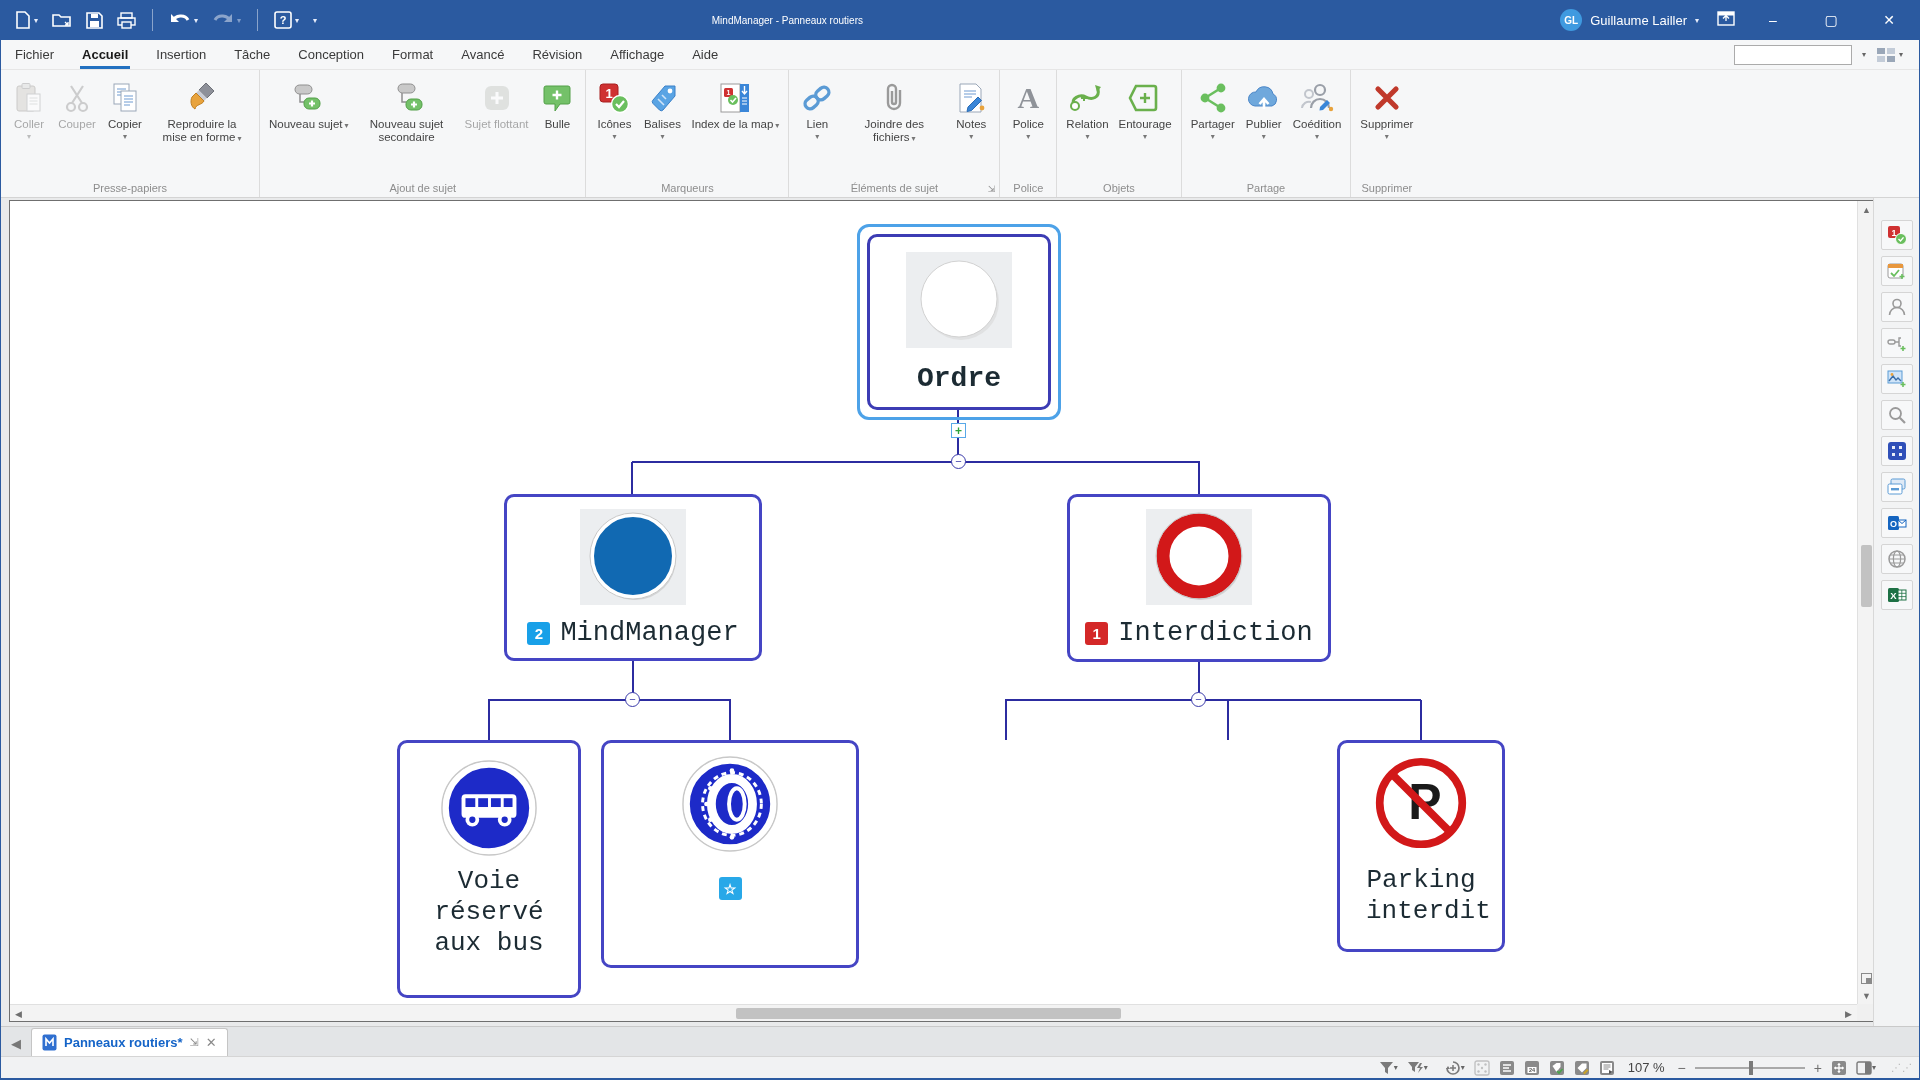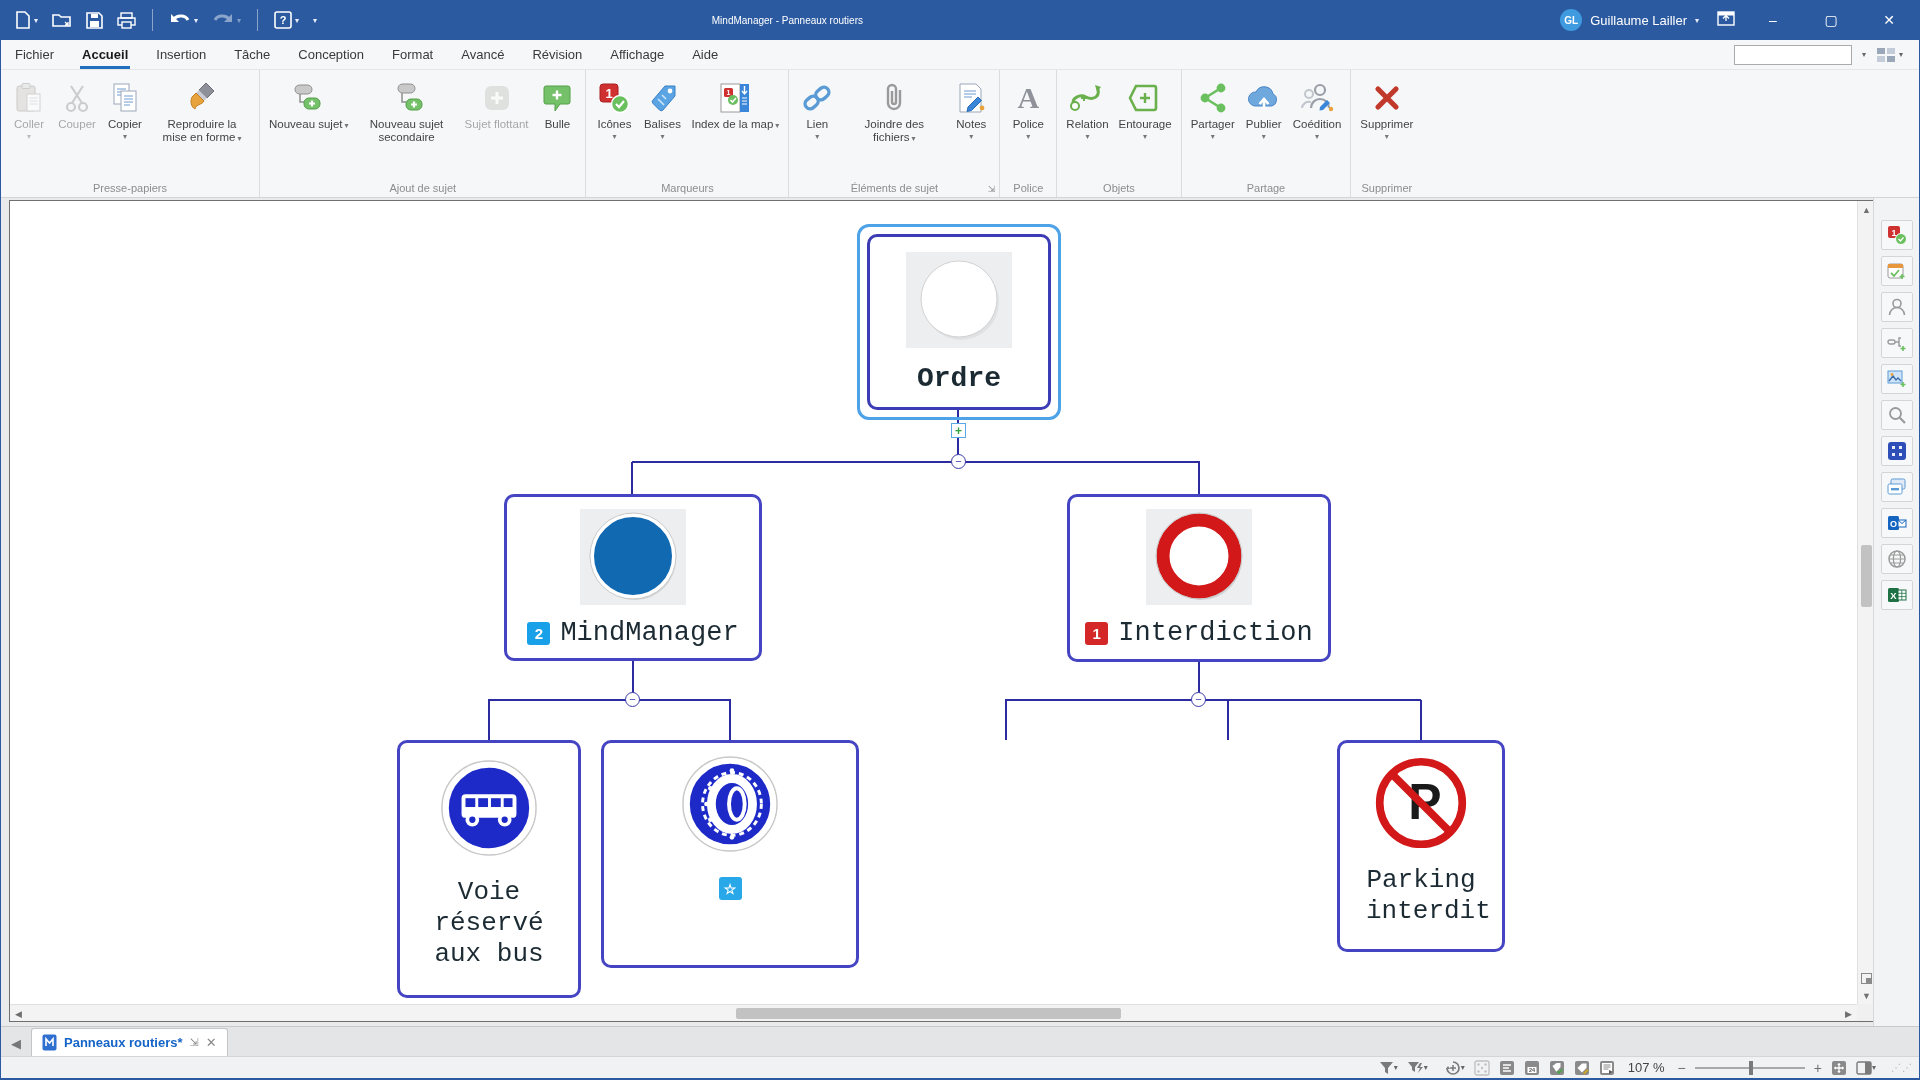--- a/index.html
+++ b/index.html
@@ -558,21 +558,21 @@
               <rect x="26" y="40" width="10" height="9" fill="#1d2ac8"></rect>
               <rect x="39" y="40" width="10" height="9" fill="#1d2ac8"></rect>
               <rect x="52" y="40" width="10" height="9" fill="#1d2ac8"></rect>
               <rect x="65" y="40" width="9" height="9" fill="#1d2ac8"></rect>
               <circle cx="33" cy="62" r="7" fill="#fff"></circle>
               <circle cx="33" cy="62" r="3.2" fill="#1d2ac8"></circle>
               <circle cx="66" cy="62" r="7" fill="#fff"></circle>
               <circle cx="66" cy="62" r="3.2" fill="#1d2ac8"></circle>
             </svg>
         </div>
-        <div class="node-label" style="font-size:26px;width:125px;margin-top:16px;">Voie réservé aux bus</div>
+        <div class="node-label" style="font-size:26px;width:125px;margin-top:5px;">Voie réservé aux bus</div>
       </div>
 
       <div class="node" style="left:591px;top:539px;width:258px;height:228px;justify-content:flex-start;padding-top:12px;">
         <div>
           <svg width="98" height="98" viewBox="0 0 100 100">
               <circle cx="50" cy="50" r="48" fill="none" stroke="#c8c8c8" stroke-width="1.5"></circle>
               <circle cx="50" cy="50" r="44" fill="#1d2ac8" stroke="#fff" stroke-width="6"></circle>
               <ellipse cx="52" cy="50" rx="30" ry="32" fill="none" stroke="#fff" stroke-width="3" stroke-dasharray="5 4"></ellipse>
               <ellipse cx="52" cy="50" rx="21" ry="26" fill="none" stroke="#fff" stroke-width="9"></ellipse>
               <ellipse cx="57" cy="50" rx="8" ry="16" fill="none" stroke="#fff" stroke-width="4"></ellipse>

